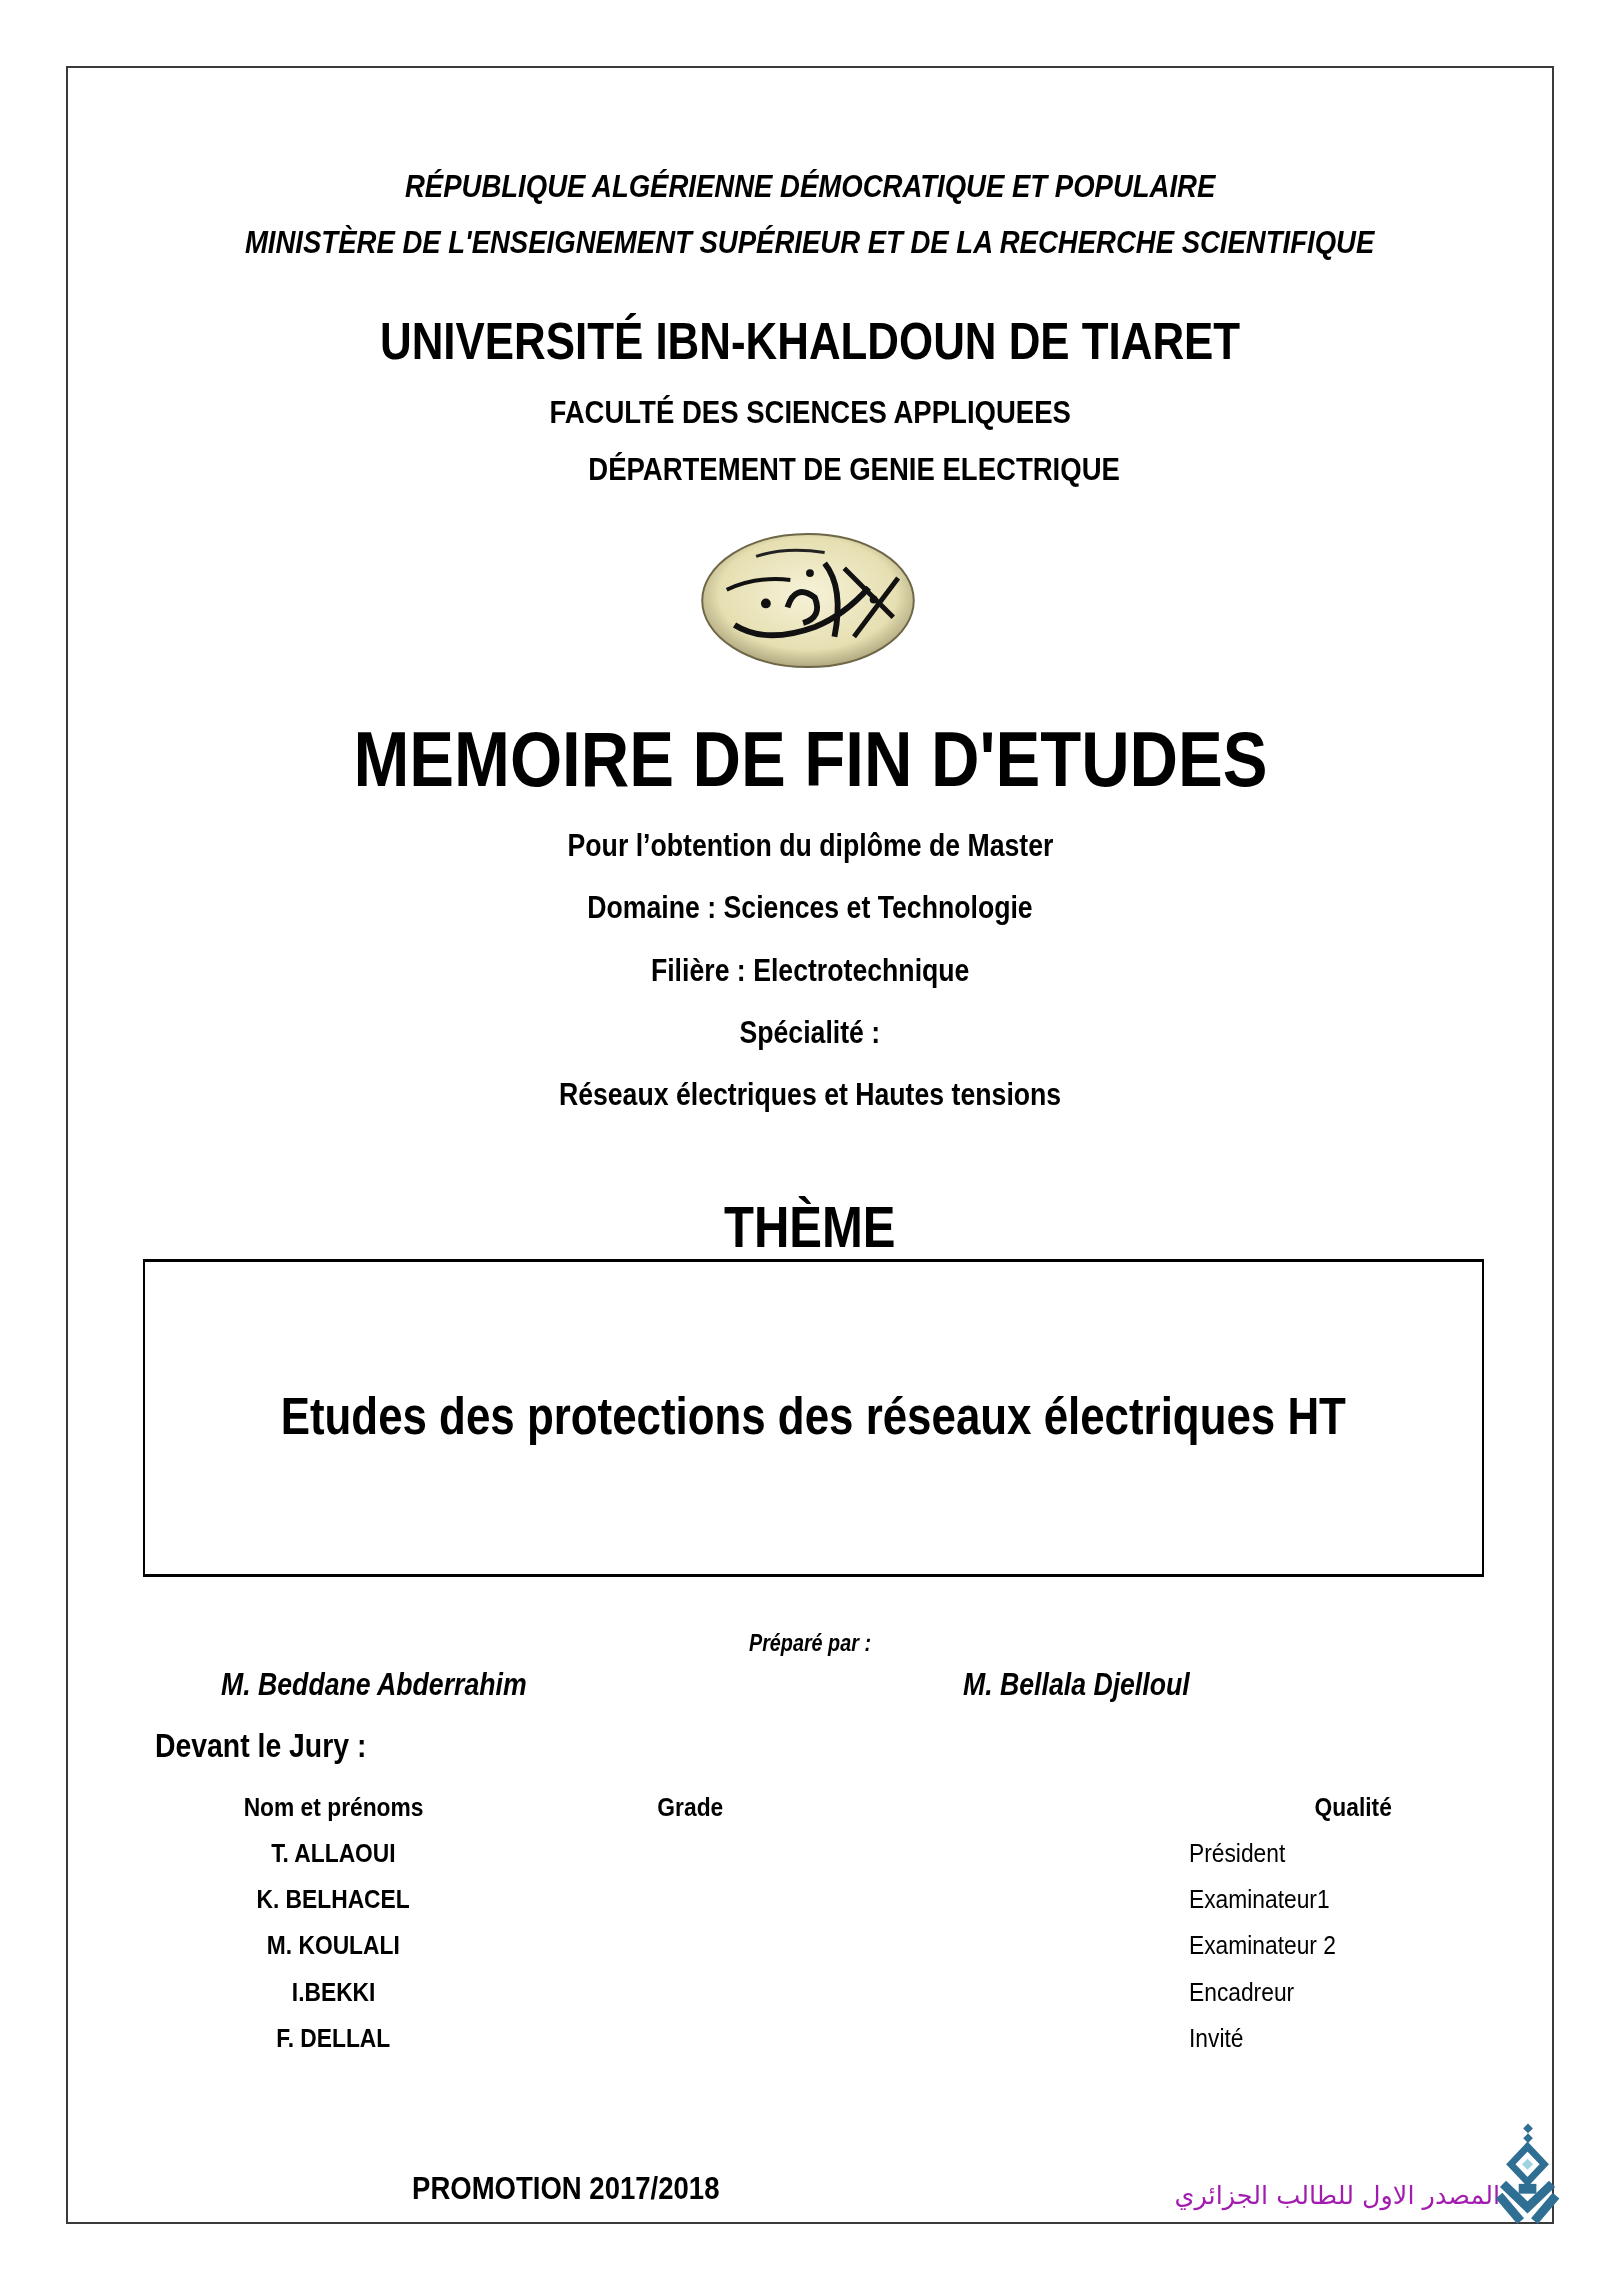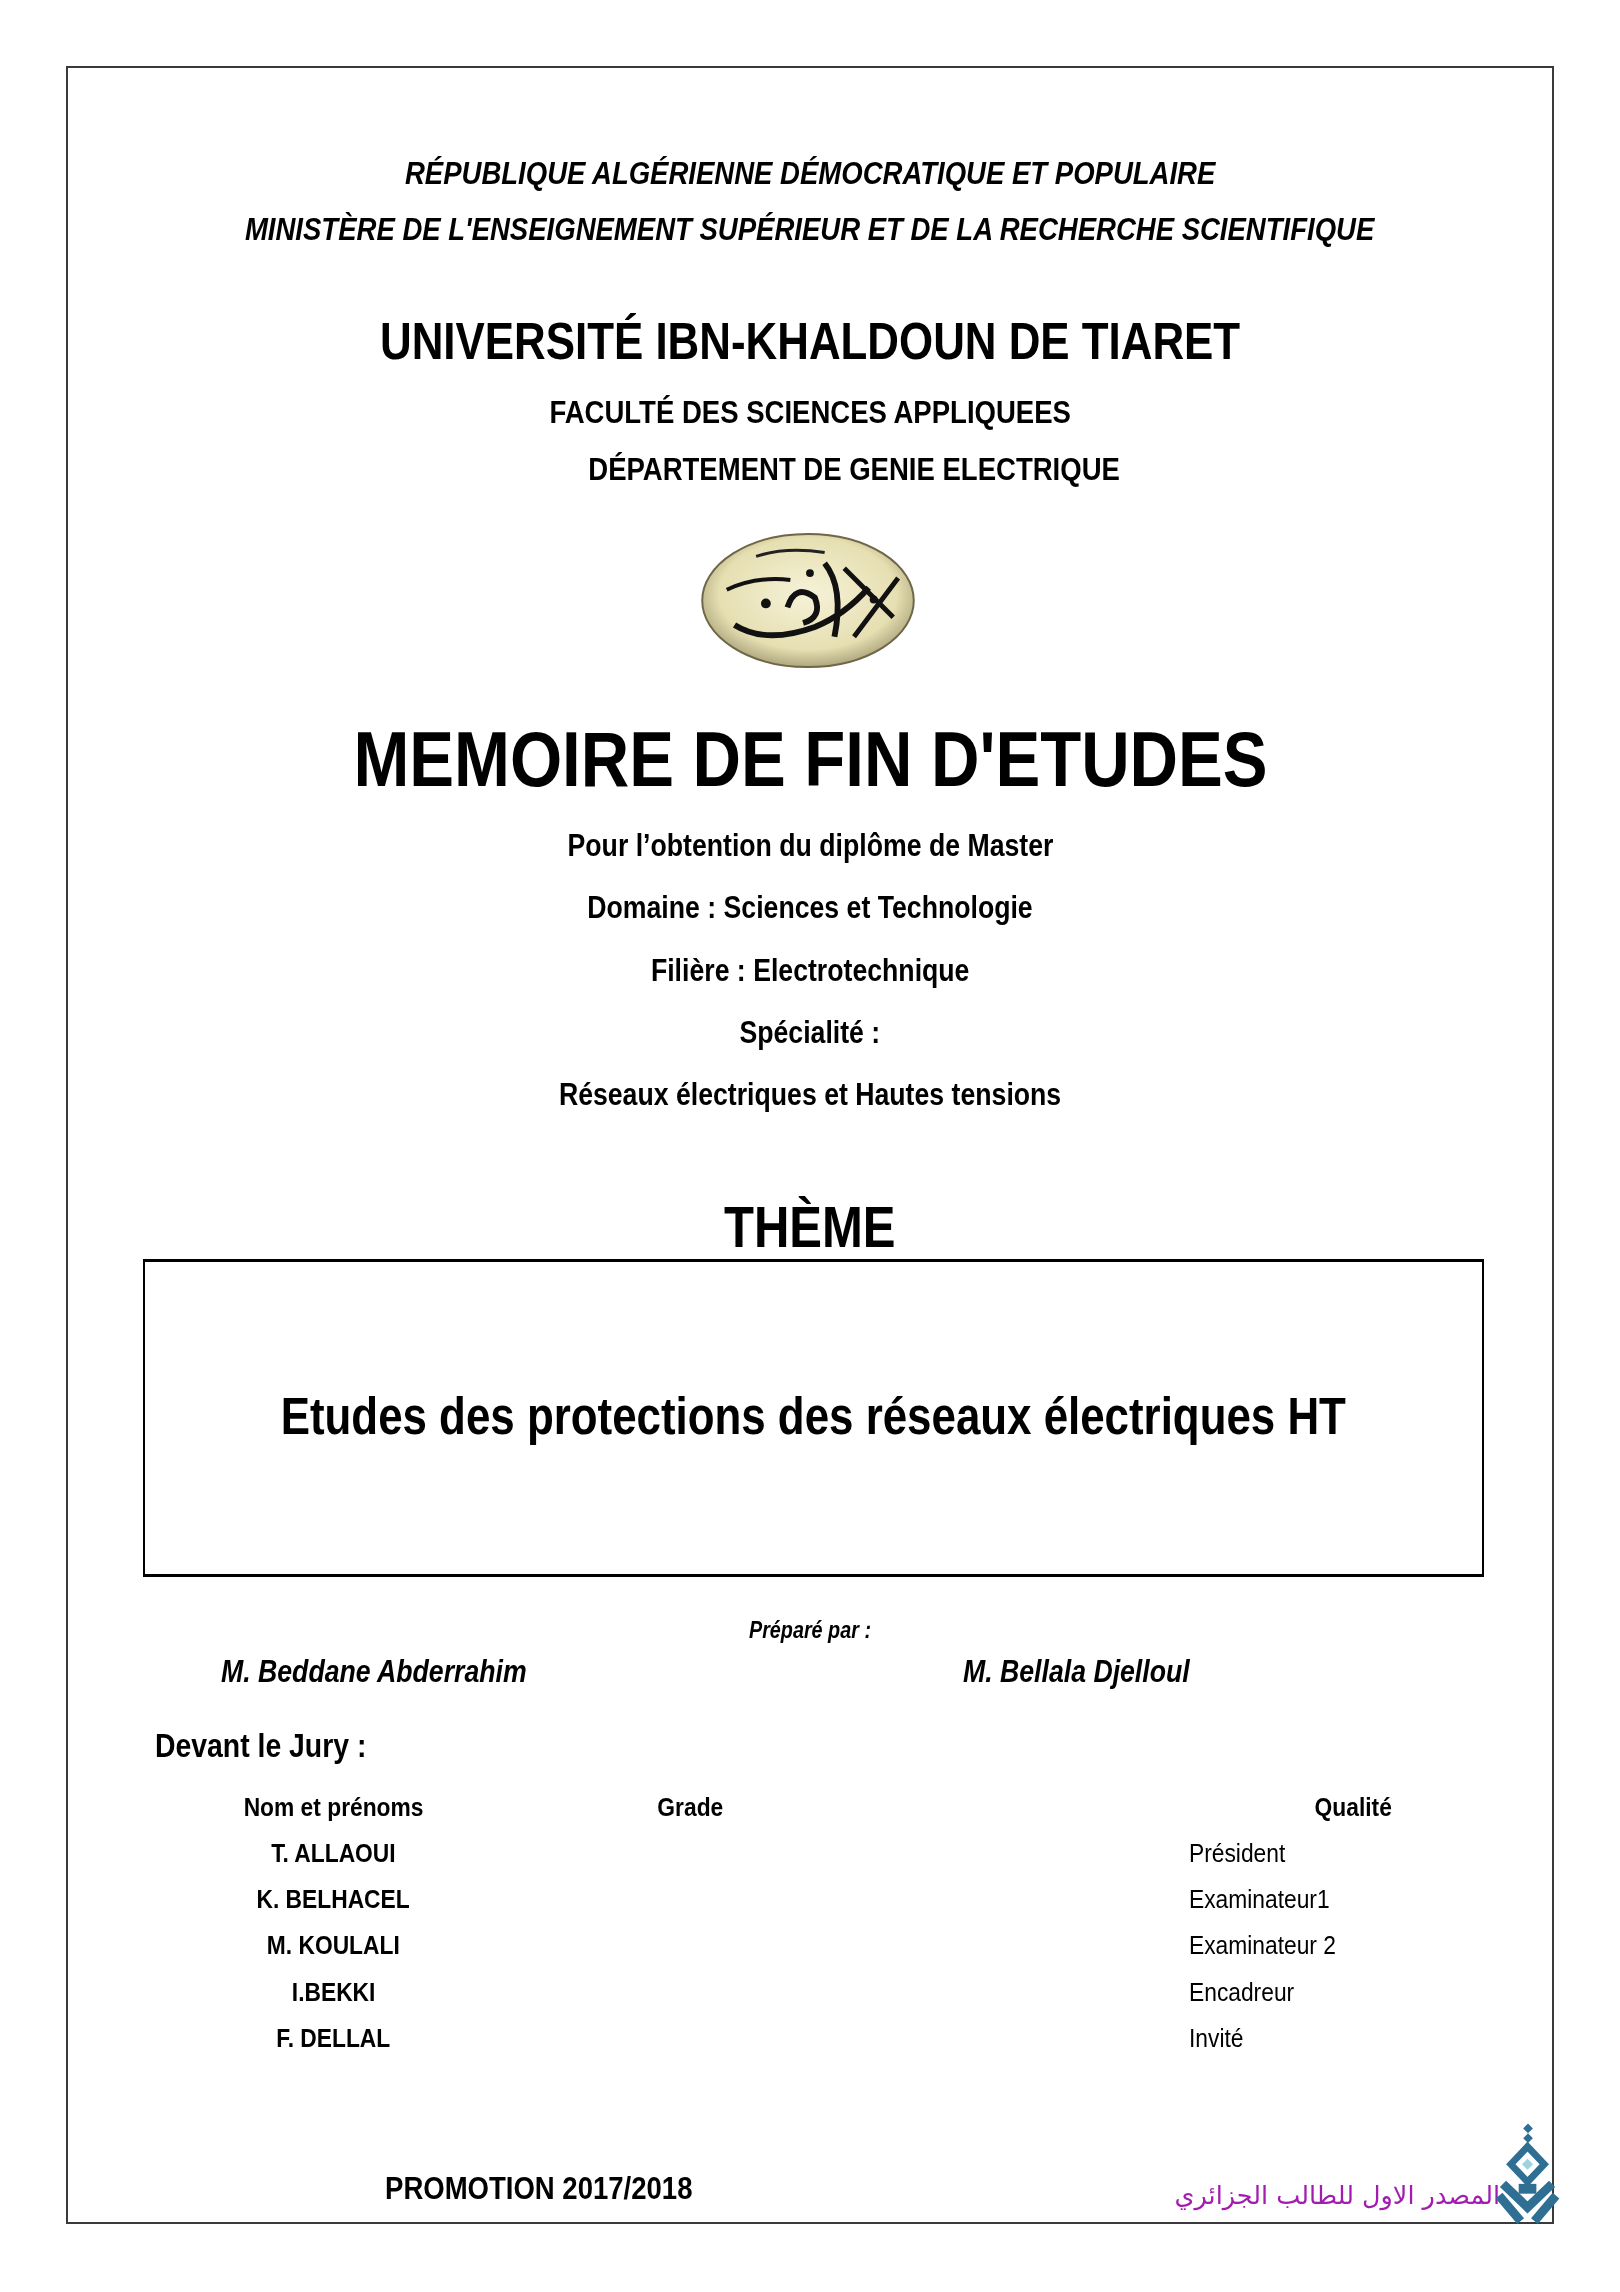--- a/index.html
+++ b/index.html
@@ -1,21 +1,21 @@
 <!DOCTYPE html>
 <html><head>
   <meta charset="utf-8">
   <style>
     html, body { margin: 0; padding: 0; background: #ffffff; }
     body { width: 1620px; height: 2293px; position: relative; overflow: hidden; font-family: "Liberation Sans", sans-serif; color: #000; }
     .frame { position: absolute; left: 66px; top: 66px; width: 1488px; height: 2158px; border: 2px solid #3a3a3a; box-sizing: border-box; }
     .line { position: absolute; left: 0; width: 1620px; text-align: center; white-space: nowrap; }
     .cond { display: inline-block; transform: scaleX(0.86); transform-origin: center; }
     .b { font-weight: bold; }
-    .i { font-style: italic; }
+    .i { font-style: italic; margin-top: 13px; }
     .hdr1 { top: 155px; font-size: 32px; }
     .hdr2 { top: 211px; font-size: 32px; }
     .univ { top: 312px; font-size: 51px; }
     .fac { top: 394px; font-size: 32px; }
     .dep { top: 451px; font-size: 32px; padding-left: 44px; }
     .logo { position: absolute; left: 697px; top: 529px; width: 222px; height: 143px; }
     .title { top: 714px; font-size: 78px; }
     .sub { font-size: 31px; }
     .s1 { top: 828px; } .s2 { top: 890px; } .s3 { top: 953px; } .s4 { top: 1015px; } .s5 { top: 1077px; }
     .theme-lbl { top: 1194px; font-size: 57px; }
@@ -27,21 +27,21 @@
     .name2 { left: 963px; }
     .devant { position: absolute; left: 155px; top: 1727px; font-size: 33px; white-space: nowrap; }
     .jury { position: absolute; left: 0; top: 1792px; width: 1620px; }
     .jcol-nom { position: absolute; left: 206px; width: 255px; text-align: center; }
     .jcol-grade { position: absolute; left: 617px; width: 147px; text-align: center; }
     .jcol-qual { position: absolute; left: 1189px; width: 255px; text-align: left; }
     .jcol-qual-h { position: absolute; left: 1274px; width: 118px; text-align: right; }
     .jrow { position: absolute; left: 0; width: 1620px; height: 39px; font-size: 26.5px; }
     .jrow .nom { font-weight: bold; }
     .jrow .qual { font-weight: normal; }
-    .promo { top: 2170px; font-size: 32px; }
+    .promo { top: 2170px; font-size: 32px; padding-left: 27px; }
     .wm { position: absolute; left: 1137px; top: 2123px; width: 421px; height: 108px; }
     .wm-title { position: absolute; left: 0; top: 0; font-size: 45px; color: #5ea3ae; letter-spacing: 1px; white-space: nowrap; }
     .wm-sub { position: absolute; left: 0; top: 57px; font-size: 25.5px; color: #a21caf; white-space: nowrap; direction: rtl; width: 363px; text-align: right; font-family: "DejaVu Sans", sans-serif; }
     .wm-icon { position: absolute; left: 358px; top: 0; width: 69px; height: 108px; }
   </style>
 </head>
 <body>
 
 <div class="frame"></div>
 

